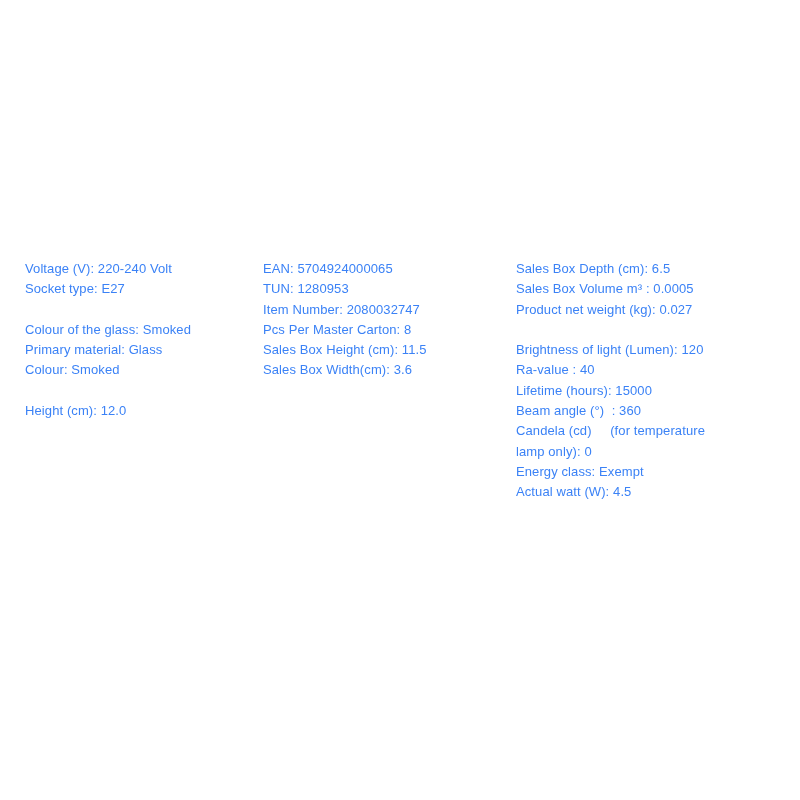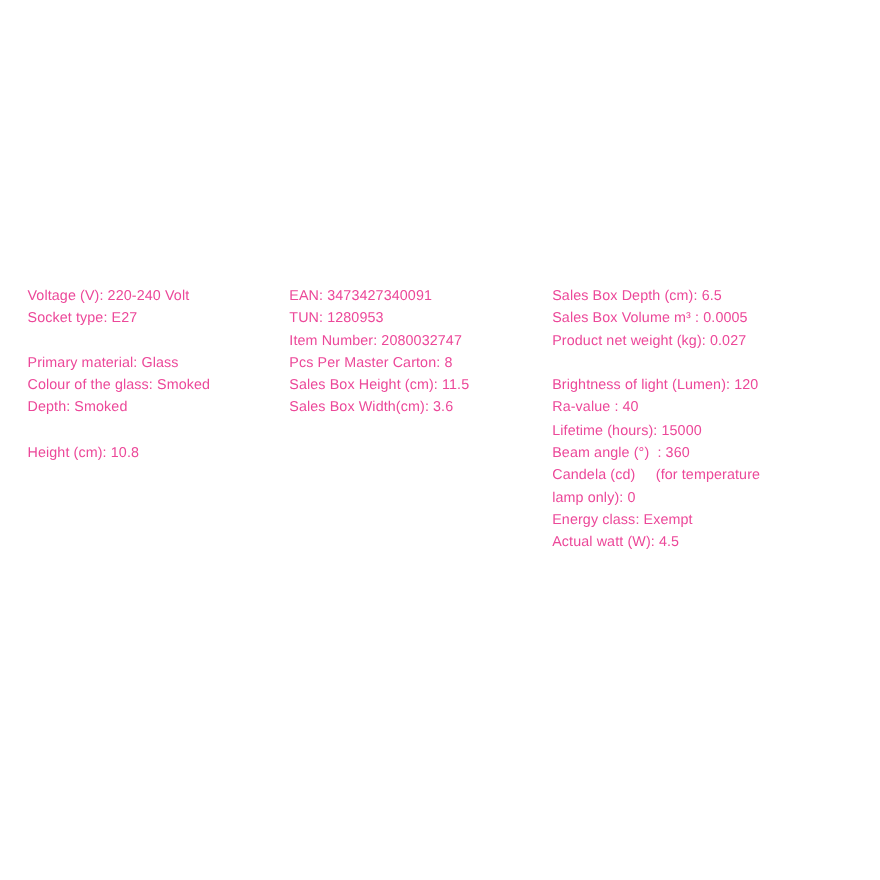--- a/index.html
+++ b/index.html
@@ -6,56 +6,56 @@
     margin: 0;
     padding: 0;
     background: #ffffff;
   }
   .sheet {
     position: relative;
     width: 800px;
     height: 800px;
     background: #ffffff;
     font-family: "Liberation Sans", sans-serif;
-    color: #ec4899;
+    color: #3b82f6;
     overflow: hidden;
   }
   .spec-col {
     position: absolute;
     top: 259px;
     font-size: 13px;
   }
   .spec-col .line {
     height: 20.3px;
     line-height: 20.3px;
     white-space: pre;
     letter-spacing: 0.1px;
   }
   .col-1 { left: 25px;  width: 230px; }
   .col-2 { left: 263px; width: 230px; }
-  .col-3 { left: 502px; width: 210px; }
+  .col-3 { left: 516px; width: 210px; }
 </style>
 </head>
 <body>
 
 <div class="sheet">
 
   <div class="spec-col col-1">
     <div class="line">Voltage (V): 220-240 Volt</div>
     <div class="line">Socket type: E27</div>
     <div class="line"></div>
+    <div class="line">Colour of the glass: Smoked</div>
     <div class="line">Primary material: Glass</div>
-    <div class="line">Colour of the glass: Smoked</div>
-    <div class="line">Depth: Smoked</div>
+    <div class="line">Colour: Smoked</div>
     <div class="line"></div>
-    <div class="line">Height (cm): 10.8</div>
+    <div class="line">Height (cm): 12.0</div>
   </div>
 
   <div class="spec-col col-2">
-    <div class="line">EAN: 3473427340091</div>
+    <div class="line">EAN: 5704924000065</div>
     <div class="line">TUN: 1280953</div>
     <div class="line">Item Number: 2080032747</div>
     <div class="line">Pcs Per Master Carton: 8</div>
     <div class="line">Sales Box Height (cm): 11.5</div>
     <div class="line">Sales Box Width(cm): 3.6</div>
   </div>
 
   <div class="spec-col col-3">
     <div class="line">Sales Box Depth (cm): 6.5</div>
     <div class="line">Sales Box Volume m³ : 0.0005</div>

